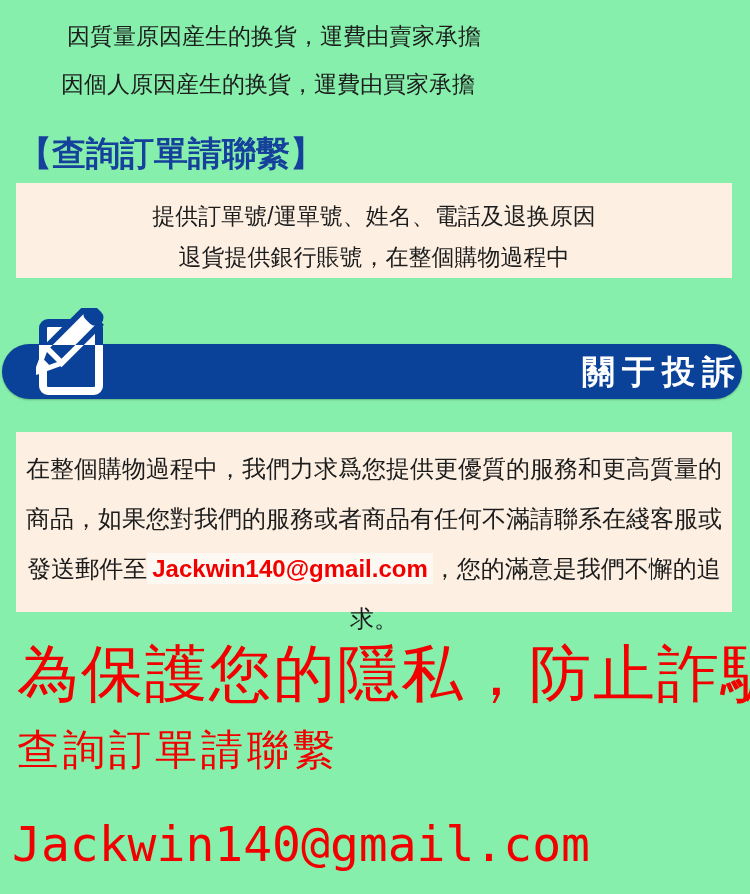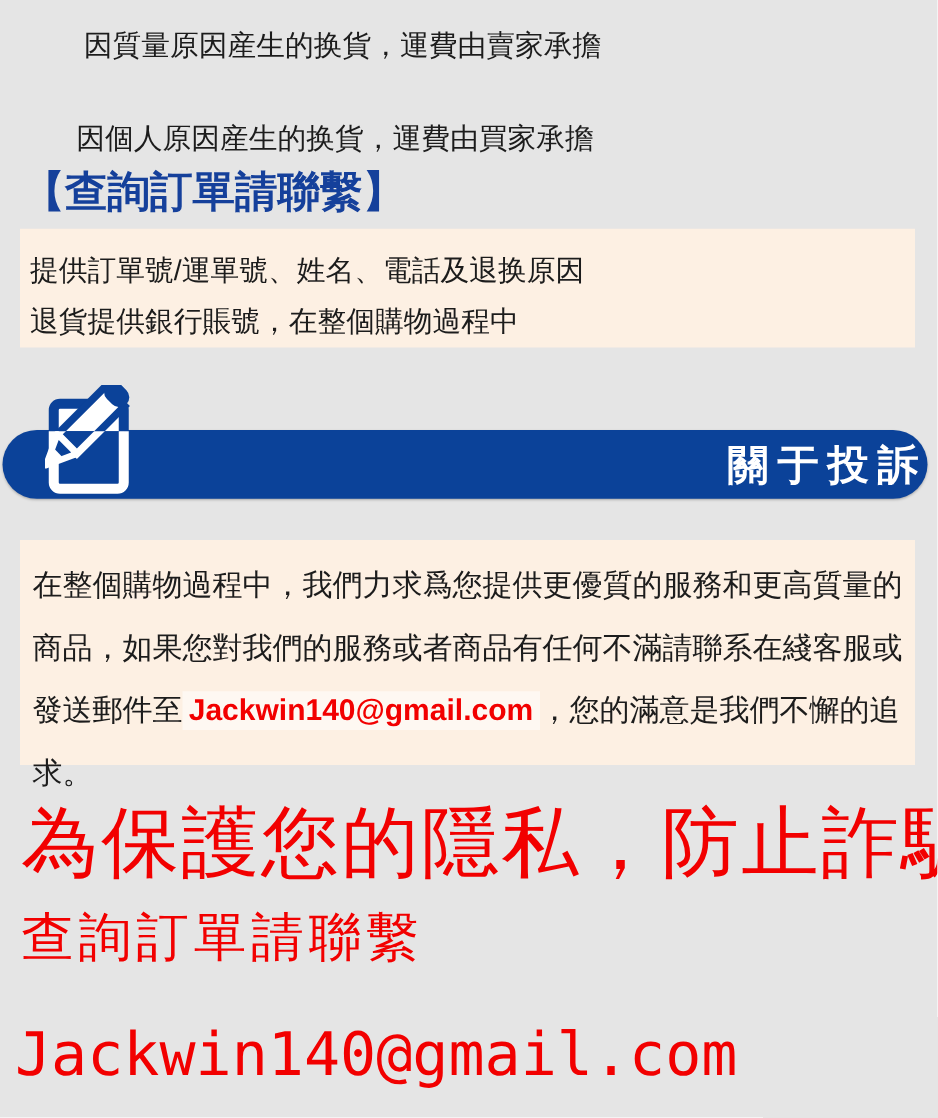--- a/index.html
+++ b/index.html
@@ -1,45 +1,46 @@
 <!DOCTYPE html>
 <html style="--accent-blue: #0b4299; --heading-blue: #15409b; --cream: #fdf0e3; --alert-red: #f20000; --text-black: #1c1c1c;"><head>
 <meta charset="utf-8">
 <style>
   html,body{margin:0;padding:0;background:#fff;}
   #page{
     position:relative;
     width:750px;height:894px;
-    background:#e5e5e5;
+    background:#86efac;
     overflow:hidden;
     font-family:"Liberation Sans","DejaVu Sans",sans-serif;
     color:#1c1c1c;
   }
   .note-line{
     position:absolute;
     font-size:23px;
     color:#1c1c1c;
     white-space:nowrap;
   }
   #note-1{left:67px;top:21px;}
-  #note-2{left:61px;top:69px;margin-top:26px;}
+  #note-2{left:61px;top:69px;}
   #return-heading{
     position:absolute;
     left:18px;top:131px;
     font-size:34px;
     font-weight:bold;
     color:var(--heading-blue,#15409b);
     white-space:nowrap;
   }
   .cream-box{
     position:absolute;
     left:16px;
     width:716px;
     background:var(--cream,#fdf0e3);
     box-sizing:border-box;
+    text-align:center;
   }
   #return-box{
     top:183px;height:95px;
     padding:13px 8px 0 8px;
     font-size:23px;
     line-height:41px;
   }
   #return-box .box-line{white-space:nowrap;}
   #complaint-banner{
     position:absolute;

